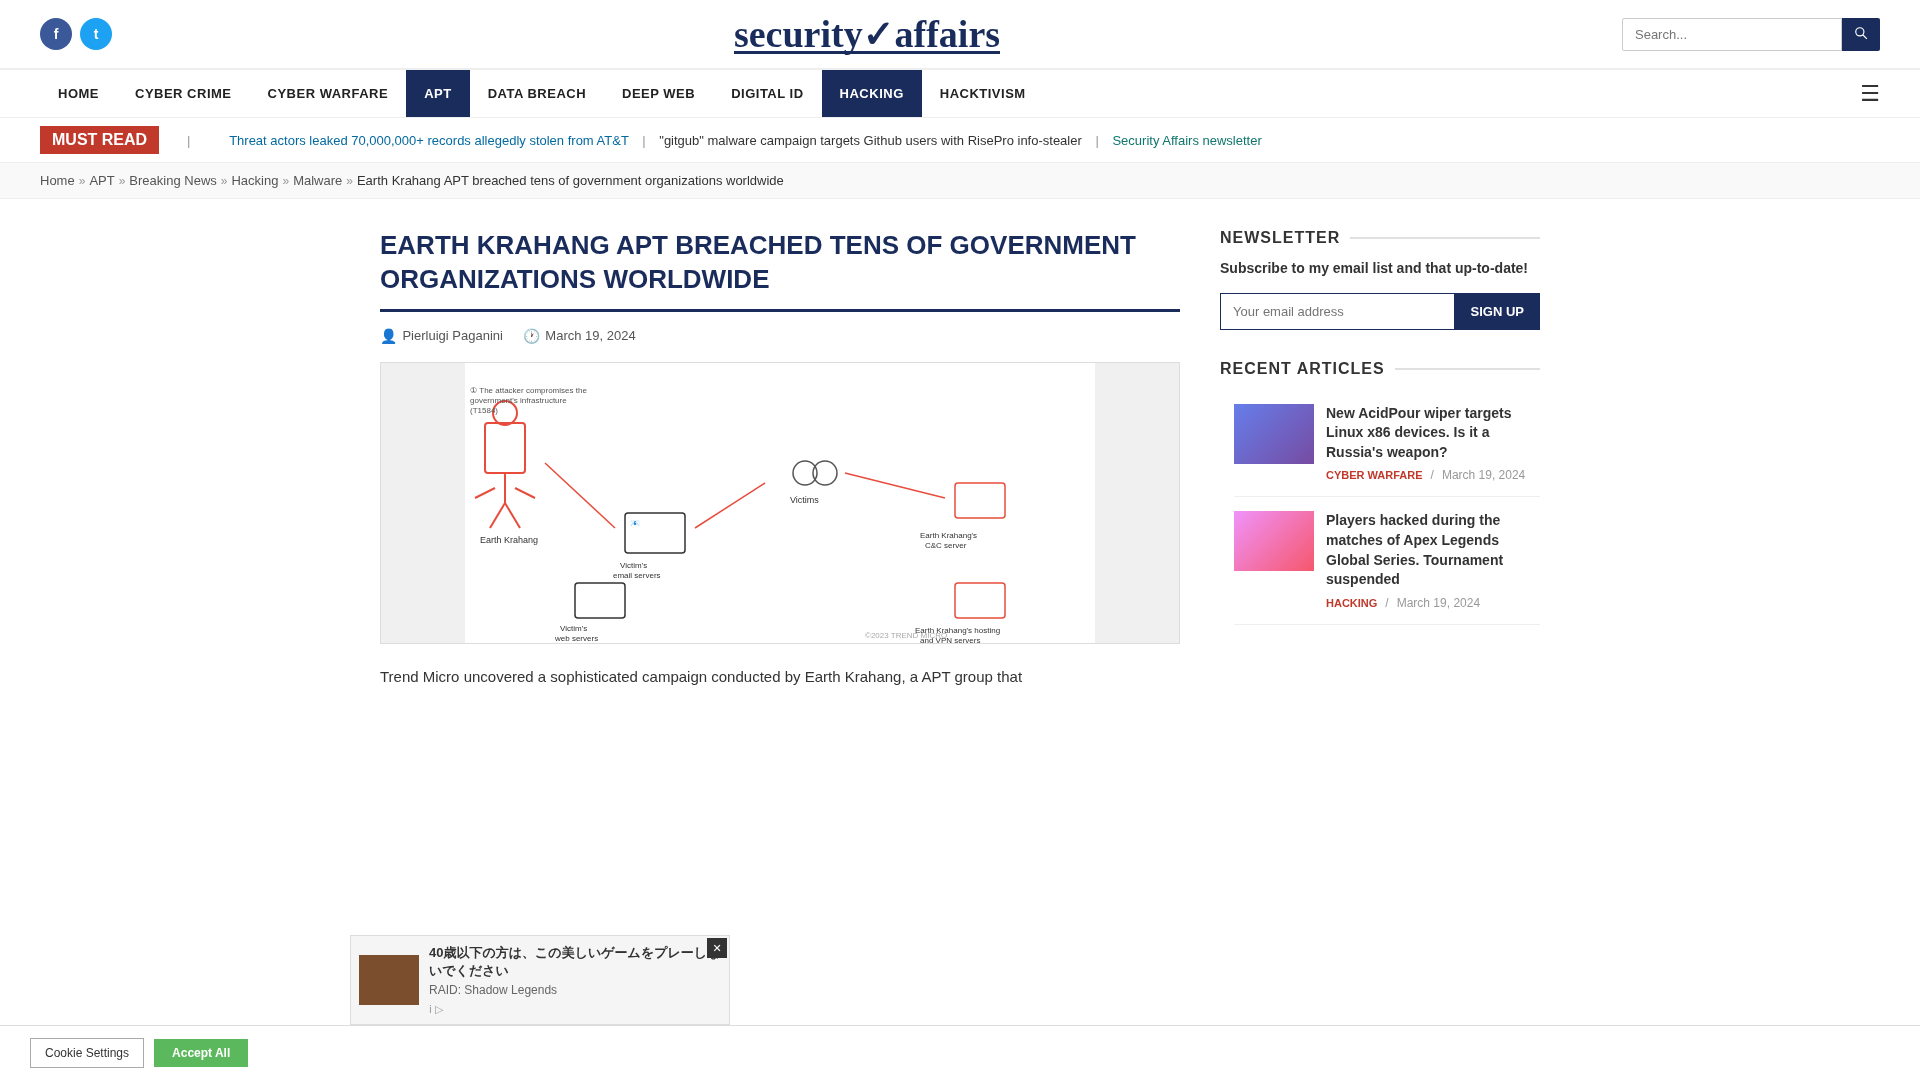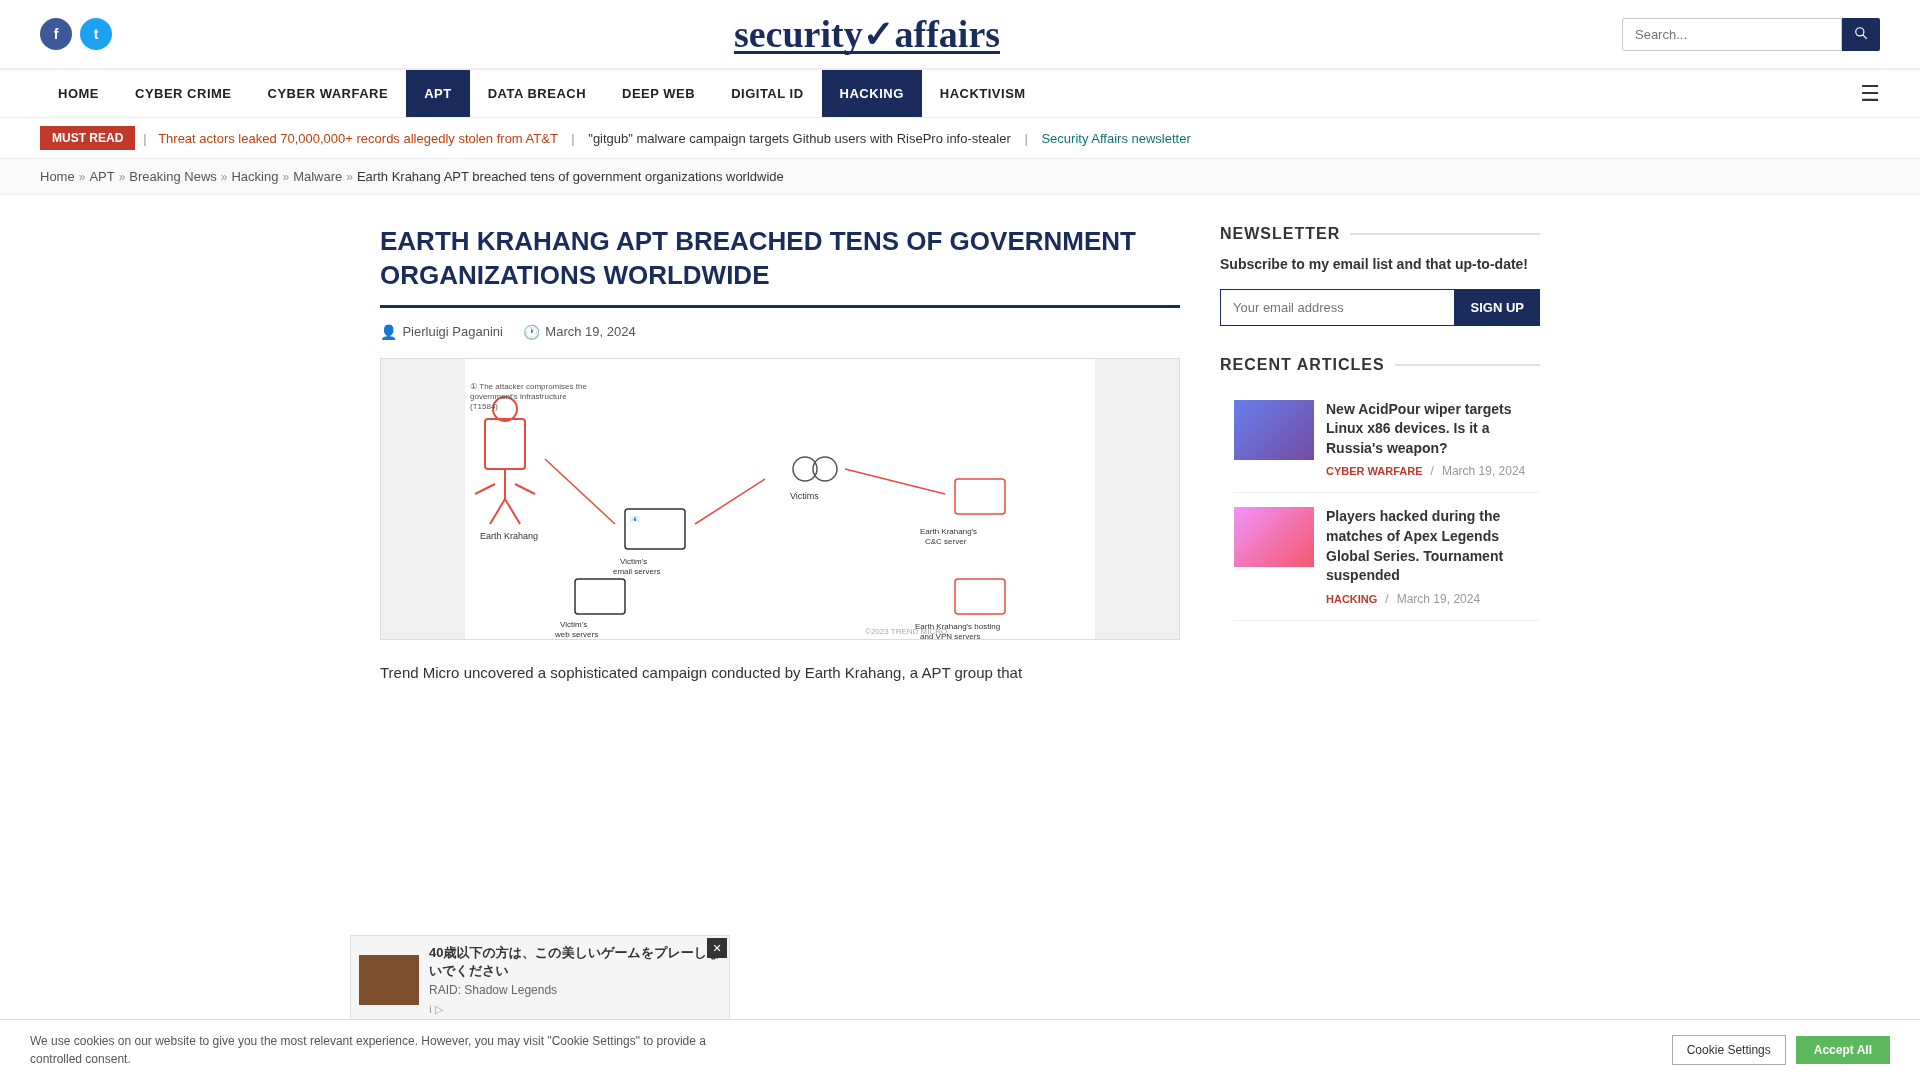--- a/index.html
+++ b/index.html
@@ -43,21 +43,21 @@
     .nav-item.active-hacking { background: #1a2c5b; color: #fff; }
     .nav-hamburger { font-size: 22px; cursor: pointer; color: #333; margin-left: auto; }
 
     
     .must-read-bar {
       background: #fff; display: flex; align-items: center;
       padding: 8px 40px; border-bottom: 1px solid #eee; overflow: hidden;
     }
     .must-read-badge {
       background: #c0392b; color: #fff; font-weight: 700;
-      font-size: 12px; padding: 5px 12px; white-space: nowrap; margin-right: 8px;
+      font-size: 16px; padding: 5px 12px; white-space: nowrap; margin-right: 28px;
     }
     .must-read-text { font-size: 13px; color: #333; white-space: nowrap; overflow: hidden; }
 
     
     .breadcrumb {
       padding: 10px 40px; font-size: 13px; color: #555;
       display: flex; align-items: center; gap: 4px; background: #f9f9f9;
       border-bottom: 1px solid #eee;
     }
     .breadcrumb a { color: #555; text-decoration: none; }
@@ -214,21 +214,21 @@
     <a class="nav-item active-hacking" href="#">HACKING</a>
     <a class="nav-item" href="#">HACKTIVISM</a>
   </div>
   <div class="nav-hamburger">☰</div>
 </nav>
 
 <div class="must-read-bar">
   <span class="must-read-badge">MUST READ</span>
   <span class="must-read-text">
     <span style="color:#999;margin-right:8px;">|</span>
-    <a href="#" style="color:#c2410c;text-decoration:none;">Threat actors leaked 70,000,000+ records allegedly stolen from AT&amp;T</a>
+    <a href="#" style="color:#0369a1;text-decoration:none;margin-left:27px;">Threat actors leaked 70,000,000+ records allegedly stolen from AT&amp;T</a>
     <span style="color:#999;margin:0 10px;">|</span>
     <a href="#" style="color:#333;text-decoration:none;">"gitgub" malware campaign targets Github users with RisePro info-stealer</a>
     <span style="color:#999;margin:0 10px;">|</span>
     <a href="#" style="color:#0f766e;text-decoration:none;">Security Affairs newsletter</a>
   </span>
 </div>
 
 <div class="breadcrumb">
   <a href="#">Home</a>
   <span class="sep">»</span>
@@ -350,21 +350,20 @@
             <span class="recent-date">March 19, 2024</span>
           </div>
         </div>
       </div>
     </div>
 
   </div>
 </div>
 
 <div class="cookie-bar">
-  <p class="cookie-text">We use cookies on our website to give you the most relevant experience. However, you may visit "Cookie Settings" to provide a controlled consent.</p>
   <div class="cookie-buttons">
     <button class="cookie-settings">Cookie Settings</button>
     <button class="cookie-accept">Accept All</button>
   </div>
 </div>
 
 <div class="ad-banner" style="position:fixed;bottom:55px;left:350px;width:380px;display:flex;background:#f5f5f5;border:1px solid #ddd;padding:8px;z-index:99;">
   <div class="ad-thumb" style="width:60px;height:50px;background:#7b4f2e;flex-shrink:0;margin-right:10px;"></div>
   <div class="ad-content">
     <div class="ad-title" style="font-size:13px;font-weight:700;">40歳以下の方は、この美しいゲームをプレーしないでください</div>

